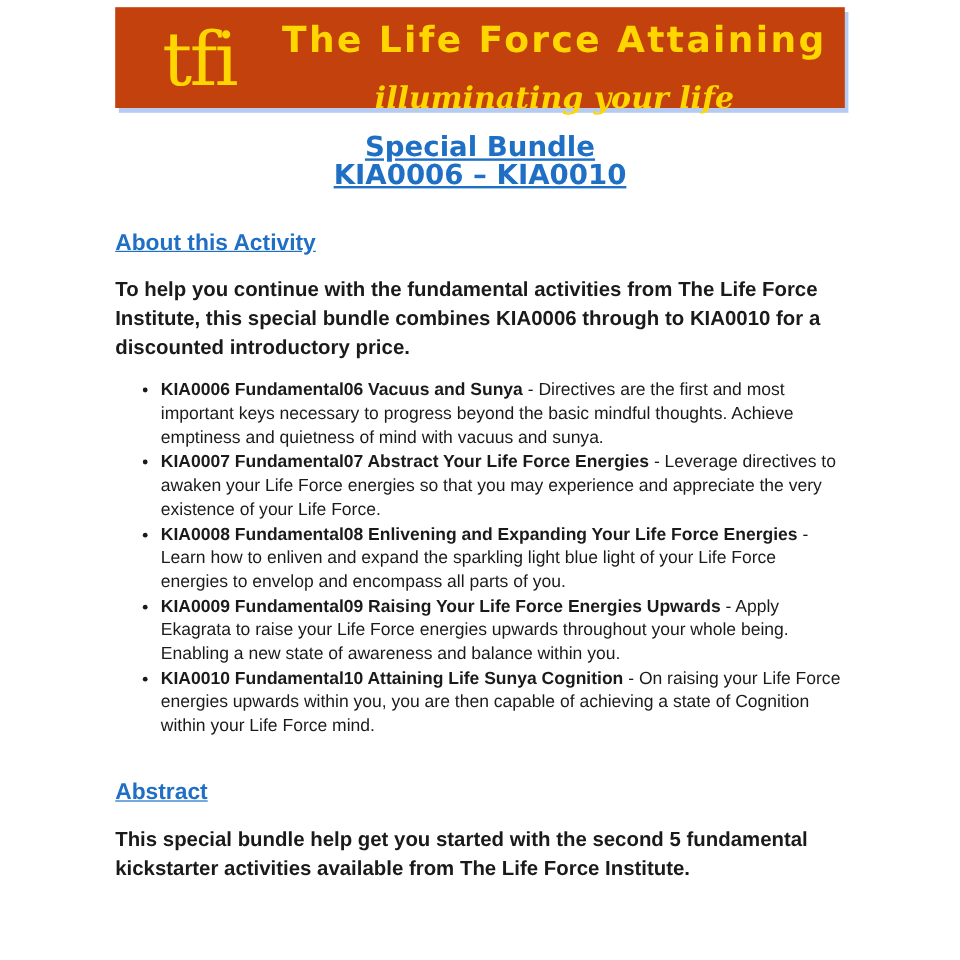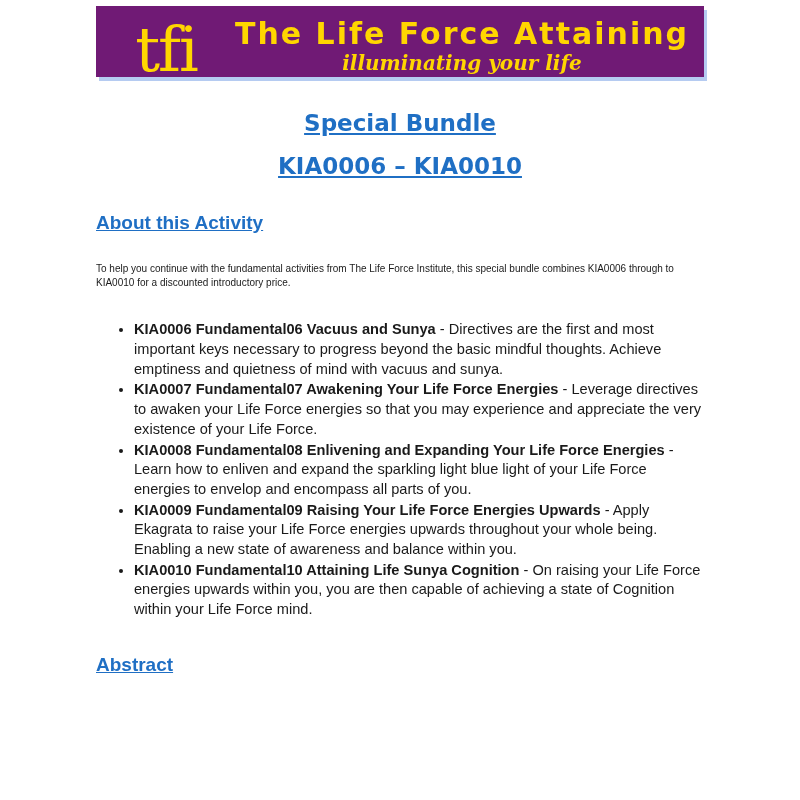--- a/index.html
+++ b/index.html
@@ -20,22 +20,22 @@
     height: 800px;
     box-sizing: border-box;
   }
 
   
   .banner {
     position: absolute;
     left: 96px;
     top: 6px;
     width: 608px;
-    height: 71px;
-    background: #701a75;
+    height: 84px;
+    background: #c2410c;
     box-shadow: 3px 4px 0 rgba(120,160,230,0.55);
   }
   .banner-logo {
     position: absolute;
     left: 10px;
     top: 2px;
     width: 120px;
     height: 84px;
     color: #ffd600;
     font-family: "DejaVu Serif", serif;
@@ -56,25 +56,25 @@
   .banner-title {
     margin-top: 10px;
     color: #ffd600;
     font-family: "DejaVu Sans", sans-serif;
     font-size: 30px;
     font-weight: 700;
     letter-spacing: 2px;
     white-space: nowrap;
   }
   .banner-sub {
-    margin-top: 0;
+    margin-top: 16px;
     color: #ffd600;
     font-family: "DejaVu Serif", serif;
     font-style: italic;
-    font-size: 20px;
+    font-size: 25px;
     font-weight: 700;
   }
 
   
   .doc {
     position: absolute;
     left: 96px;
     top: 112px;
     width: 608px;
   }
@@ -83,38 +83,38 @@
     text-align: center;
     color: #1f6fc4;
     font-family: "DejaVu Sans", sans-serif;
     font-size: 23px;
     font-weight: 700;
     text-decoration: underline;
     line-height: 1.0;
   }
   h1.doc-title .line2 {
     display: block;
-    margin-top: 20px;
   }
   h2.section {
     margin: 34px 0 0 0;
     color: #1f6fc4;
     font-family: Liberation Sans, sans-serif;
     font-size: 19px;
     font-weight: 700;
     text-decoration: underline;
   }
   p.para {
-    margin: 28px 0 0 0;
-    font-size: 10px;
+    margin: 16px 0 0 0;
+    font-size: 17px;
     line-height: 1.42;
     color: #1a1a1a;
+    font-weight: bold;
   }
   ul.bundle-list {
-    margin: 30px 0 0 0;
+    margin: 14px 0 0 0;
     padding-left: 38px;
     list-style: disc;
   }
   ul.bundle-list li {
     margin: 0 0 1px 0;
     font-size: 14.6px;
     line-height: 1.35;
     color: #1a1a1a;
   }
   ul.bundle-list li strong {
@@ -145,29 +145,30 @@
     </h1>
 
     <h2 class="section">About this Activity</h2>
     <p class="para">To help you continue with the fundamental activities from The Life Force Institute, this special bundle combines KIA0006 through to KIA0010 for a discounted introductory price.</p>
 
     <ul class="bundle-list">
       <li>
         <strong>KIA0006 Fundamental06 Vacuus and Sunya</strong><span> - Directives are the first and most important keys necessary to progress beyond the basic mindful thoughts. Achieve emptiness and quietness of mind with vacuus and sunya.</span>
       </li>
       <li>
-        <strong>KIA0007 Fundamental07 Awakening Your Life Force Energies</strong><span> - Leverage directives to awaken your Life Force energies so that you may experience and appreciate the very existence of your Life Force.</span>
+        <strong>KIA0007 Fundamental07 Abstract Your Life Force Energies</strong><span> - Leverage directives to awaken your Life Force energies so that you may experience and appreciate the very existence of your Life Force.</span>
       </li>
       <li>
         <strong>KIA0008 Fundamental08 Enlivening and Expanding Your Life Force Energies</strong><span> - Learn how to enliven and expand the sparkling light blue light of your Life Force energies to envelop and encompass all parts of you.</span>
       </li>
       <li>
         <strong>KIA0009 Fundamental09 Raising Your Life Force Energies Upwards</strong><span> - Apply Ekagrata to raise your Life Force energies upwards throughout your whole being. Enabling a new state of awareness and balance within you.</span>
       </li>
       <li>
         <strong>KIA0010 Fundamental10 Attaining Life Sunya Cognition</strong><span> - On raising your Life Force energies upwards within you, you are then capable of achieving a state of Cognition within your Life Force mind.</span>
       </li>
     </ul>
 
     <h2 class="section">Abstract</h2>
+    <p class="para abstract-para">This special bundle help get you started with the second 5 fundamental kickstarter activities available from The Life Force Institute.</p>
 
   </div>
 </div>
 
 </body></html>

